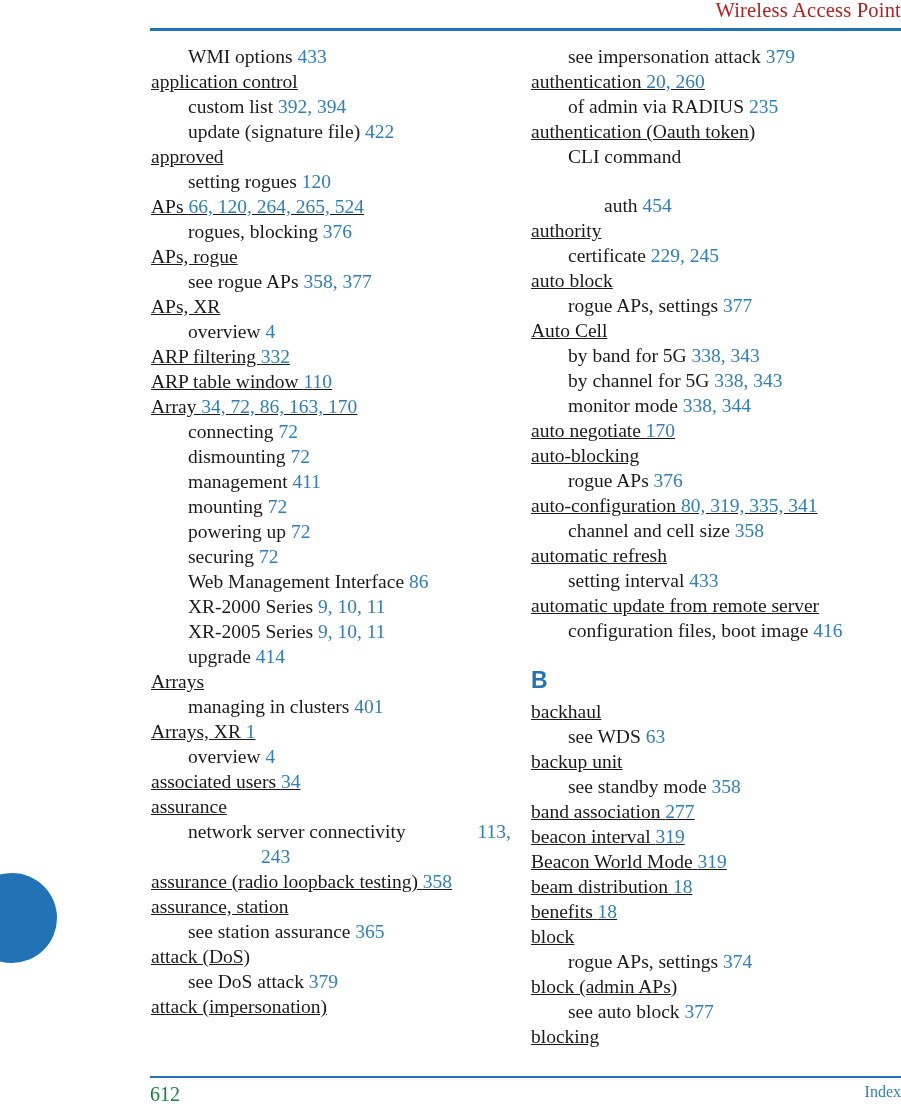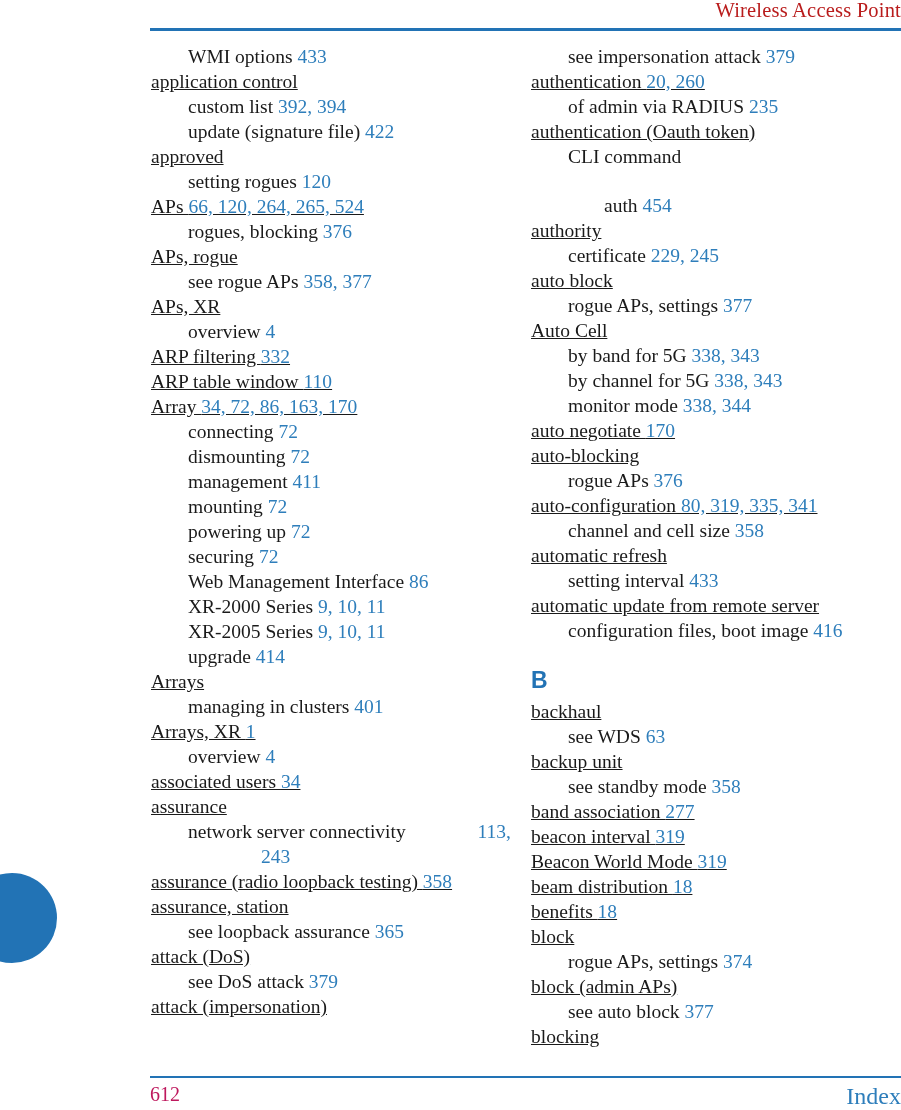--- a/index.html
+++ b/index.html
@@ -120,27 +120,27 @@
     top: 0;
     width: 751px;
     height: 1.5px;
     background: #2273b5;
   }
   .footer-page {
     position: absolute;
     left: 0;
     top: 7px;
     font-size: 20px;
-    color: #be185d;
+    color: #15803d;
   }
   .footer-label {
     position: absolute;
     right: 0;
     top: 7px;
-    font-size: 24px;
+    font-size: 16px;
     color: #2e7ebb;
   }
 </style>
 </head>
 <body>
 
 <div class="header">
   <div class="header-title">Wireless Access Point</div>
   <div class="header-rule"></div>
 </div>
@@ -182,21 +182,21 @@
       <div class="entry lvl0"><span>assurance</span></div>
       <div class="entry justified">
         <div class="line1">
           <span>network server connectivity </span>
           <span class="pg">113,</span>
         </div>
       </div>
       <div class="entry cont"><span class="pg">243</span></div>
       <div class="entry lvl0"><span>assurance (radio loopback testing) </span><span class="pg">358</span></div>
       <div class="entry lvl0"><span>assurance, station</span></div>
-      <div class="entry lvl1"><span>see loopback assurance </span><span class="pg">365</span></div>
+      <div class="entry lvl1"><span>see station assurance </span><span class="pg">365</span></div>
       <div class="entry lvl0"><span>attack (DoS)</span></div>
       <div class="entry lvl1"><span>see DoS attack </span><span class="pg">379</span></div>
       <div class="entry lvl0"><span>attack (impersonation)</span></div>
     </div>
   <div class="col col-right" id="col-right">
       <div class="entry lvl1"><span>see impersonation attack </span><span class="pg">379</span></div>
       <div class="entry lvl0"><span>authentication </span><span class="pg">20, 260</span></div>
       <div class="entry lvl1"><span>of admin via RADIUS </span><span class="pg">235</span></div>
       <div class="entry lvl0"><span>authentication (Oauth token)</span></div>
       <div class="entry lvl1"><span>CLI command</span></div>

